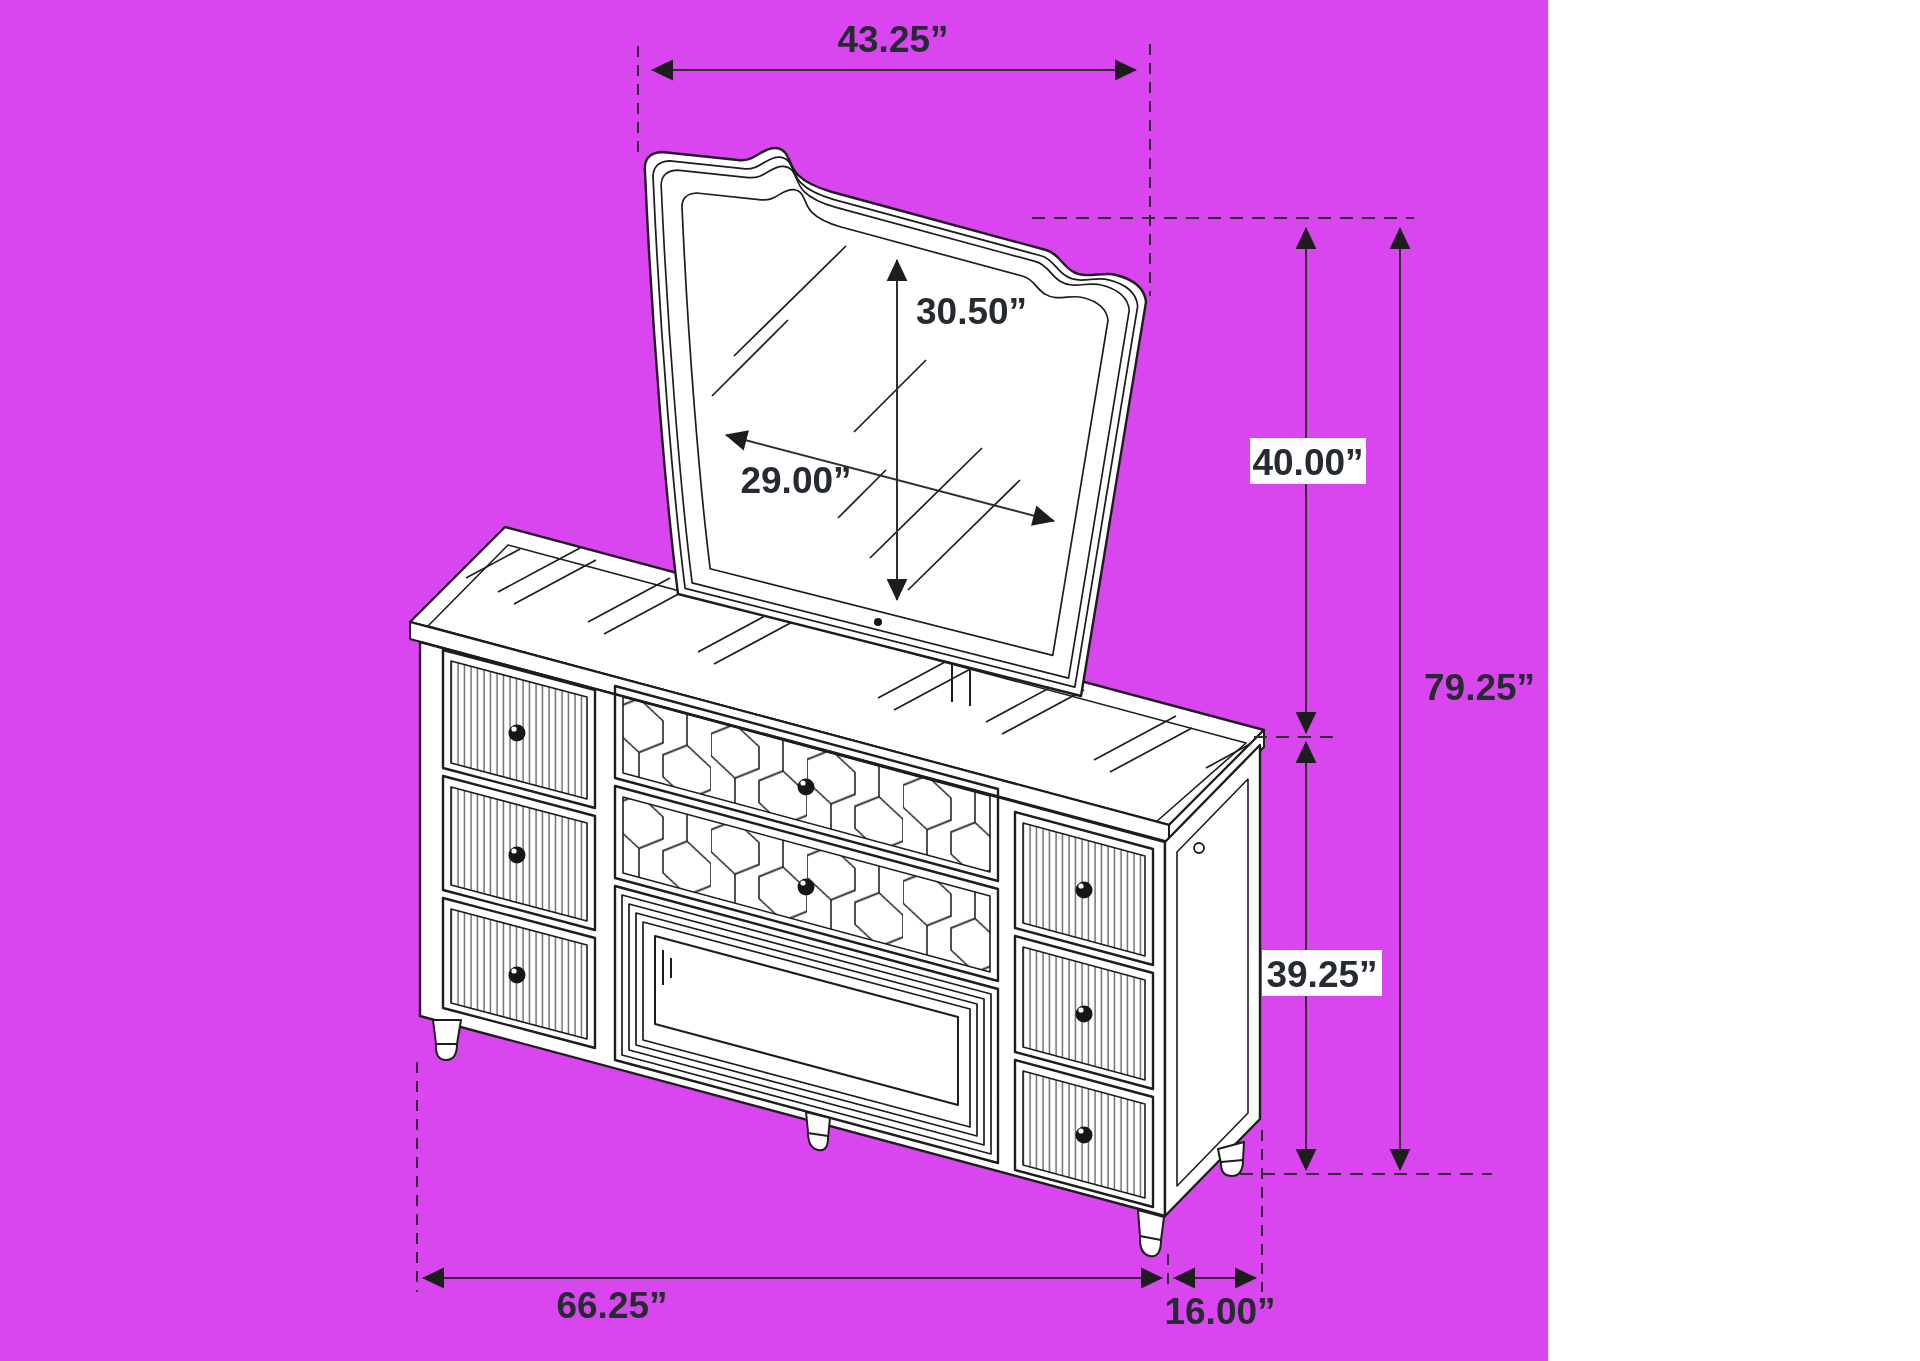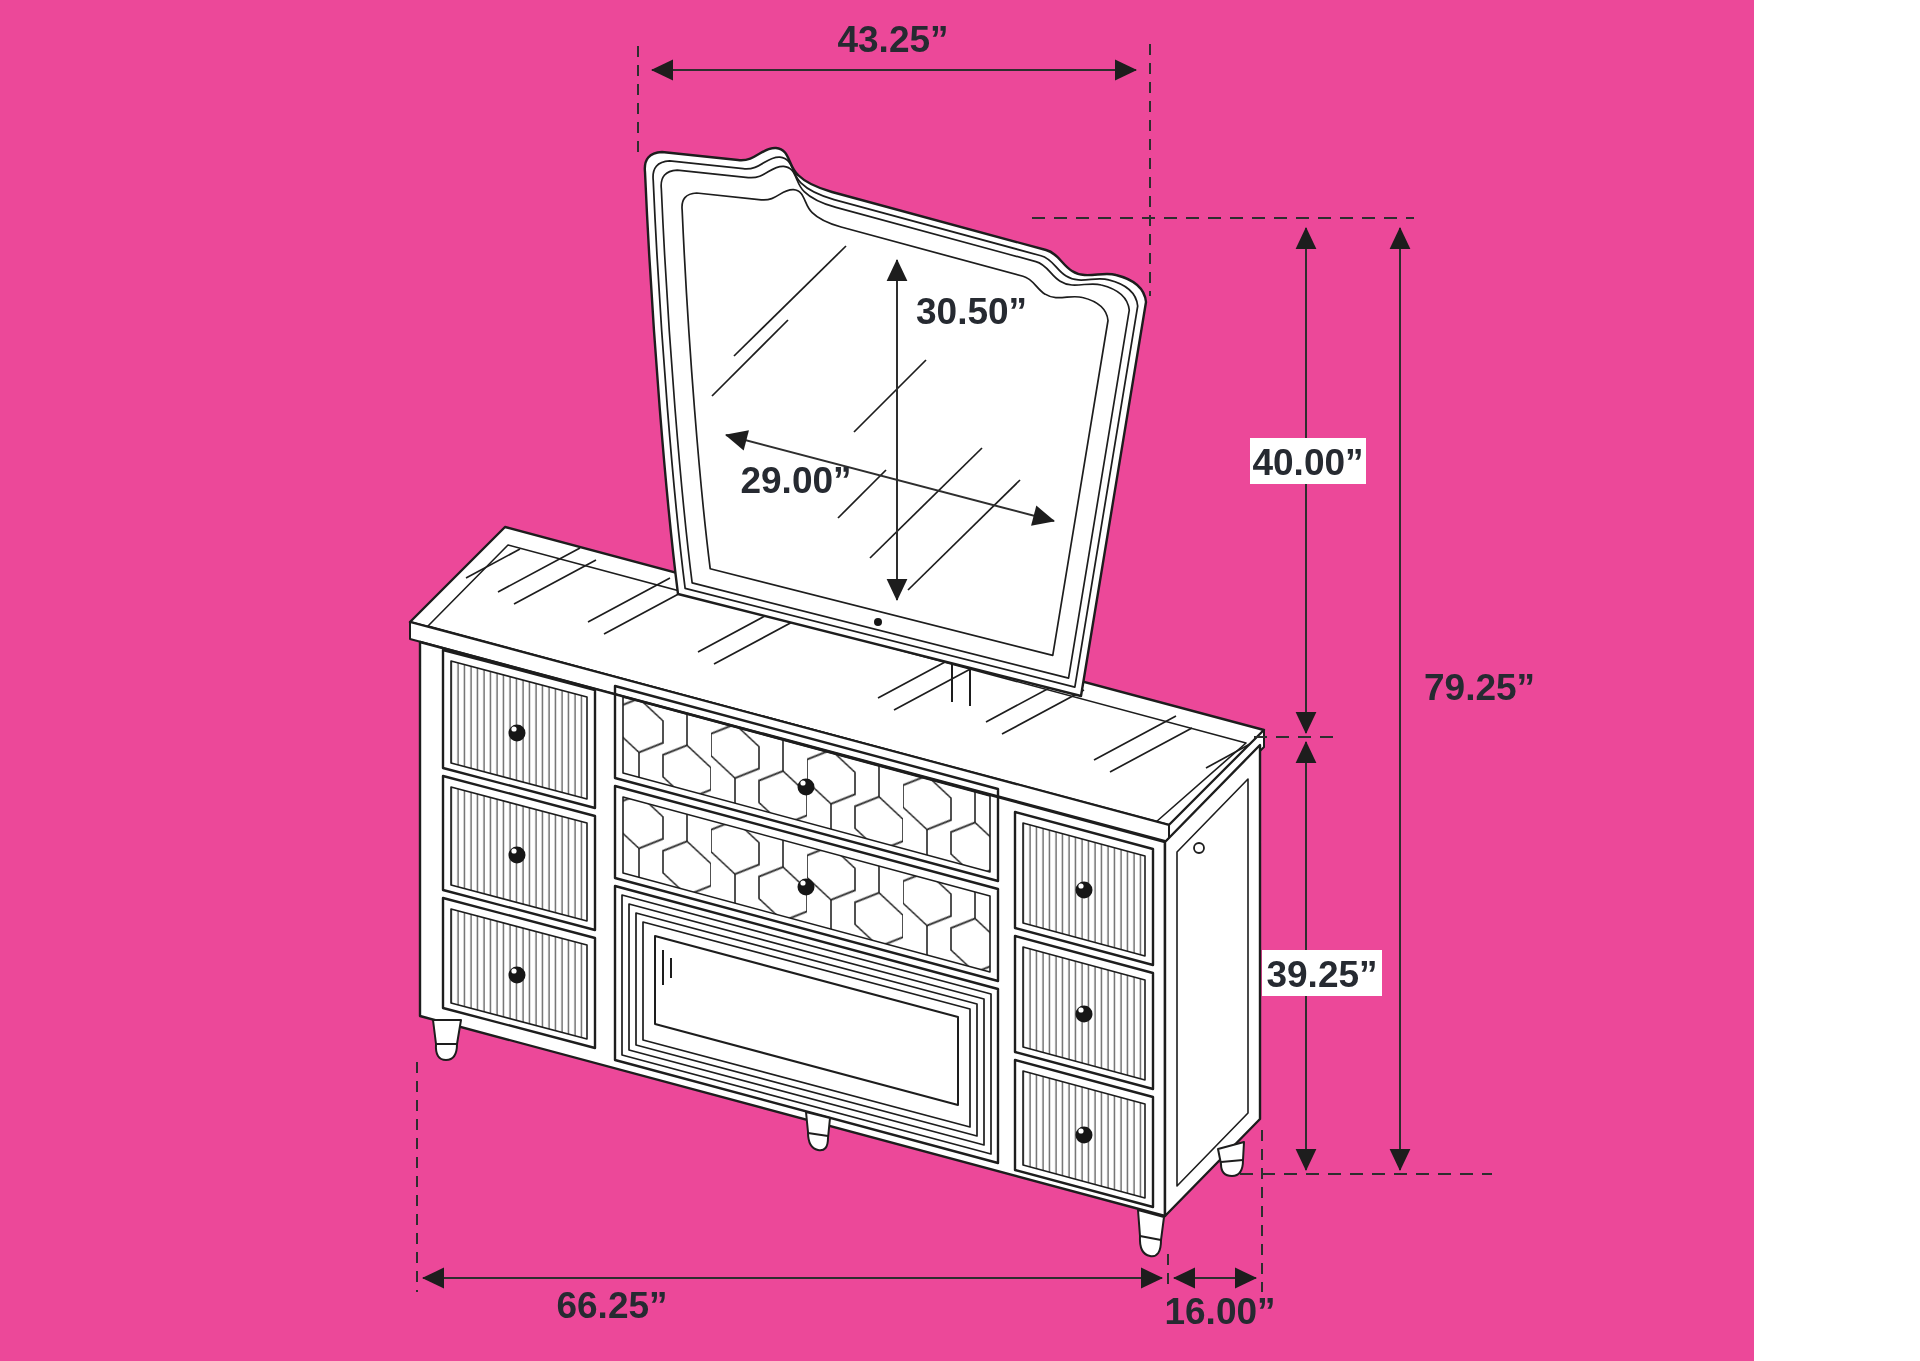--- a/index.html
+++ b/index.html
@@ -1,17 +1,17 @@
 <!DOCTYPE html>
 <html><head>
 <meta charset="utf-8">
 <style>
   html,body{margin:0;padding:0;background:#fff;}
   .stage{
-    position:relative;width:1754px;height:1361px;background:#ec4899;
+    position:relative;width:1548px;height:1361px;background:#d946ef;
     font-family:"Liberation Sans", sans-serif;overflow:hidden;
   }
   svg{display:block;}
   .dim-label{
     font-family:"Liberation Sans", sans-serif;
     font-weight:bold;font-size:37px;letter-spacing:0px;
   }
 </style>
 </head>
 <body>

